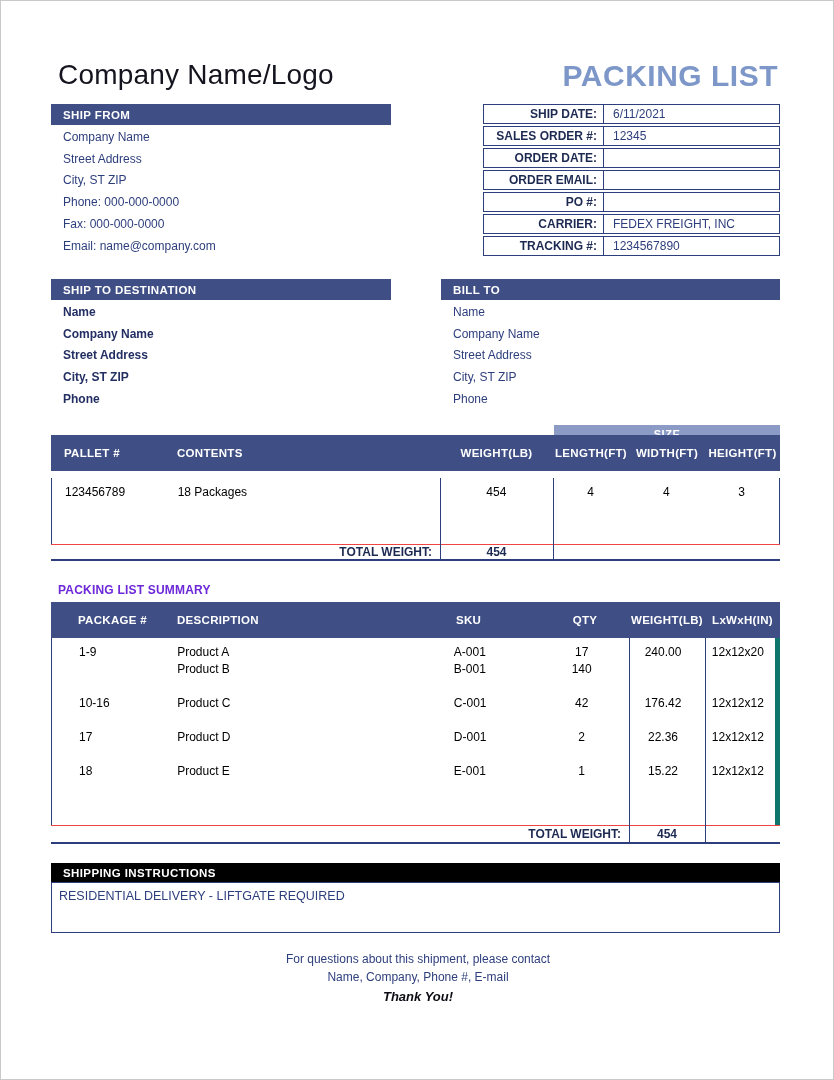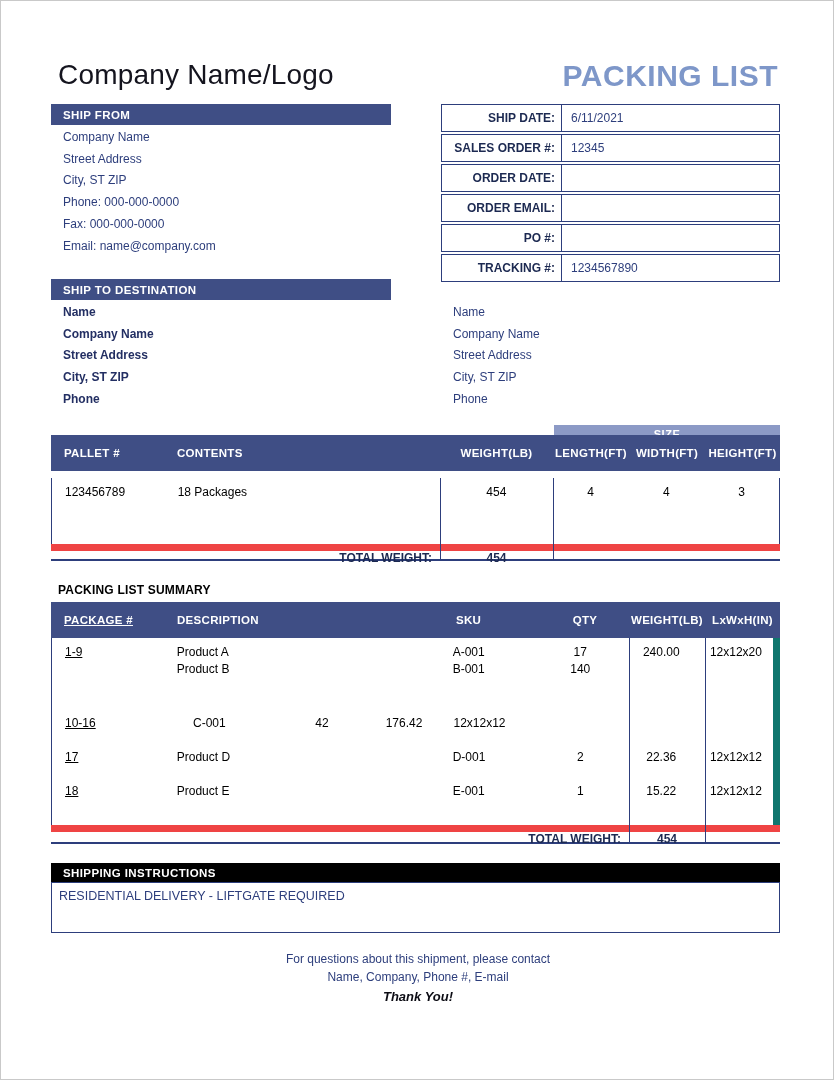--- a/index.html
+++ b/index.html
@@ -34,22 +34,22 @@
   .bar.black { background:#000000; }
 
   
   .addr-lines { position:absolute; font-size:12px; color:#2D3E7C; }
   .addr-lines div { height:21.8px; display:flex; align-items:center; }
   .addr-lines.bold div { font-weight:bold; color:#232f63; }
 
   
   .order-info { position:absolute; left:440px; top:103px; width:339px; }
   .oi-row {
-    display:flex; height:28px; margin-bottom:2px;
-    border:1px solid #2D3E7C; background:#ffffff;
+    display:flex; height:20px; margin-bottom:2px;
+    border:1px solid #2D3E7C; background:#ffffff;margin-left:42px;
   }
   .oi-label {
     width:120px; border-right:1px solid #2D3E7C;
     display:flex; align-items:center; justify-content:flex-end;
     padding-right:6px; font-size:12px; font-weight:bold; color:#1C2951;
     white-space:nowrap;
   }
   .oi-value {
     flex:1; display:flex; align-items:center; padding-left:9px;
     font-size:12px; color:#2D3E7C; white-space:nowrap;
@@ -61,22 +61,22 @@
     position:absolute; left:0; width:729px; height:36px;
     background:#3F4E85; color:#ffffff; display:flex;
   }
   .th { display:flex; flex-direction:column; align-items:center; justify-content:center;
         font-size:11.5px; font-weight:bold; letter-spacing:0.3px; line-height:14px; }
   .th.left { align-items:flex-start; }
   .cell { font-size:12px; color:#000000; white-space:nowrap; }
   .vline { position:absolute; width:1px; background:#2D3E7C; }
   .total-row {
     position:absolute; left:0; width:729px;
-    border-top:7px solid #ef4444; border-bottom:2.5px solid #2D3E7C;
-    display:flex; align-items:flex-start; background:#ffffff;
+    border-top:1px solid #ef4444; border-bottom:2.5px solid #2D3E7C;
+    display:flex; align-items:center; background:#ffffff;
   }
   .total-label { font-size:12px; font-weight:bold; color:#1C2951; text-align:right; }
   .total-value { font-size:12px; font-weight:bold; color:#1C2951; text-align:center; }
 
   
   .pallet-size-bar {
     position:absolute; left:503px; top:0; width:226px; height:17px;
     background:#8C9AC6; color:#ffffff; font-size:11px; font-weight:bold;
     display:flex; align-items:center; justify-content:center; letter-spacing:0.5px;
   }
@@ -84,40 +84,40 @@
   .pallet-body {
     position:absolute; left:0; top:53px; width:729px; height:66px;
     border-left:1px solid #2D3E7C; border-right:1px solid #2D3E7C;
     display:flex; padding-top:7px;
   }
   .pallet-total { top:119px; height:17px; }
 
   
   .summary-title {
     position:absolute; left:57px; top:582px;
-    font-size:12px; font-weight:bold; color:#000000; letter-spacing:0.2px;
+    font-size:12px; font-weight:bold; color:#6d28d9; letter-spacing:0.2px;
   }
   .sum-body {
     position:absolute; left:0; top:36px; width:729px; height:187px;
-    border-left:1px solid #2D3E7C; border-right:7px solid #0f766e;
+    border-left:1px solid #2D3E7C; border-right:5px solid #0f766e;
     padding-top:5px;
   }
   .sum-line { display:flex; height:17px; align-items:center; }
   .sum-total { top:223px; height:19px; }
 
   
   .c-pal1 { width:126px; padding-left:13px; }
   .c-pal2 { width:263px; }
   .c-pal3 { width:113px; text-align:center; justify-content:center; }
   .c-pal4 { width:76px; text-align:center; justify-content:center; }
   .c-pal5 { width:76px; text-align:center; justify-content:center; }
   .c-pal6 { width:75px; text-align:center; justify-content:center; }
 
   
-  .c-sum1 { width:126px; padding-left:13px;text-decoration:underline; }
+  .c-sum1 { width:126px; padding-left:27px; }
   .c-sum2 { width:264px; }
   .c-sum3 { width:100px; padding-left:15px; }
   .c-sum4 { width:88px; text-align:center; justify-content:center; }
   .c-sum5 { width:76px; text-align:center; justify-content:center; }
   .c-sum6 { width:75px; text-align:center; justify-content:center; }
   .colblock { display:flex; flex-direction:row; }
 
   
   .ship-instr-box {
     position:absolute; left:50px; top:881px; width:729px; height:51px;
@@ -165,36 +165,43 @@
     </div>
     <div class="oi-row">
       <div class="oi-label">ORDER EMAIL:</div>
       <div class="oi-value"></div>
     </div>
     <div class="oi-row">
       <div class="oi-label">PO #:</div>
       <div class="oi-value"></div>
     </div>
     <div class="oi-row">
+      <div class="oi-label">CARRIER:</div>
+      <div class="oi-value">FEDEX FREIGHT, INC</div>
+    </div>
+    <div class="oi-row">
       <div class="oi-label">TRACKING #:</div>
       <div class="oi-value">1234567890</div>
     </div>
   </div>
 
   <div class="bar" style="left:50px; top:278px; width:340px;">
     <span>SHIP TO DESTINATION</span>
   </div>
   <div class="addr-lines bold" style="left:62px; top:300px;">
     <div>Name</div>
     <div>Company Name</div>
     <div>Street Address</div>
     <div>City, ST  ZIP</div>
     <div>Phone</div>
   </div>
 
+  <div class="bar" style="left:440px; top:278px; width:339px;">
+    <span>BILL TO</span>
+  </div>
   <div class="addr-lines" style="left:452px; top:300px;">
     <div>Name</div>
     <div>Company Name</div>
     <div>Street Address</div>
     <div>City, ST  ZIP</div>
     <div>Phone</div>
   </div>
 
   <div class="tbl" style="top:424px; height:136px;">
     <div class="pallet-size-bar">
@@ -268,23 +275,24 @@
         <div class="sum-line">
           <div class="cell c-sum1"></div>
           <div class="cell c-sum2">Product B</div>
           <div class="cell c-sum3">B-001</div>
           <div class="cell c-sum4">140</div>
           <div class="cell c-sum5"></div>
           <div class="cell c-sum6"></div>
         </div>
       </div>
 
-      <div style="height:34px;margin-top:20px;">
+      <div style="height:34px;">
         <div class="sum-line">
           <div class="cell c-sum1">10-16</div>
+          <div class="cell c-sum2">Product C</div>
           <div class="cell c-sum3">C-001</div>
           <div class="cell c-sum4">42</div>
           <div class="cell c-sum5">176.42</div>
           <div class="cell c-sum6">12x12x12</div>
         </div>
       </div>
 
       <div style="height:34px;">
         <div class="sum-line">
           <div class="cell c-sum1">17</div>

